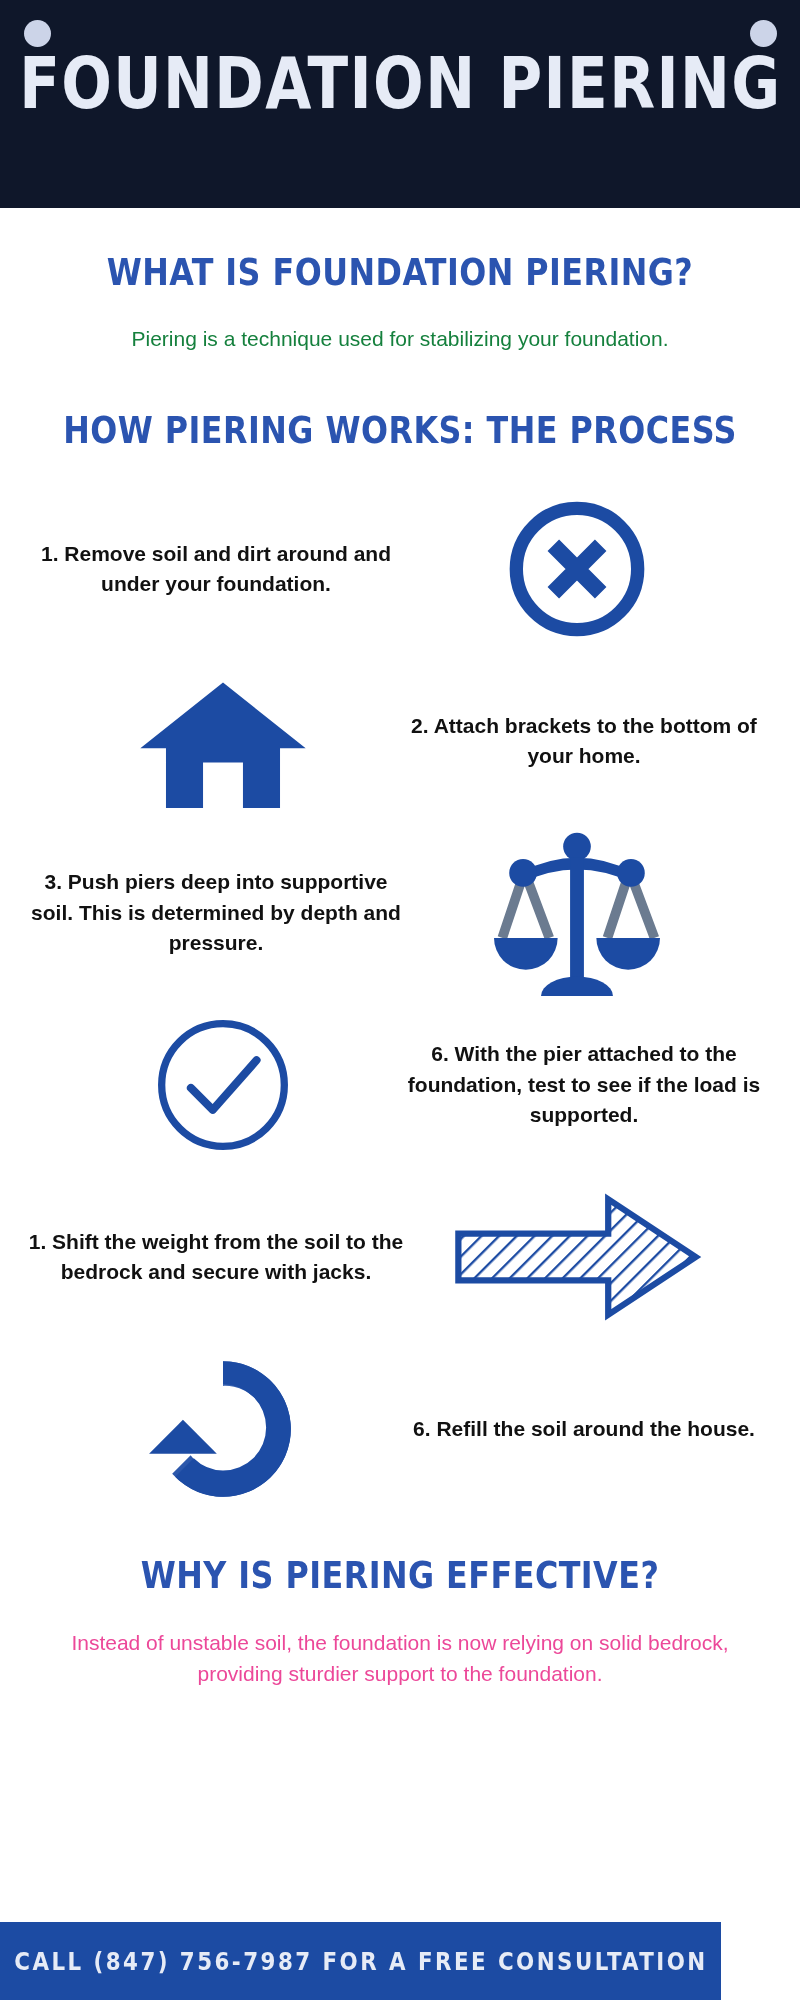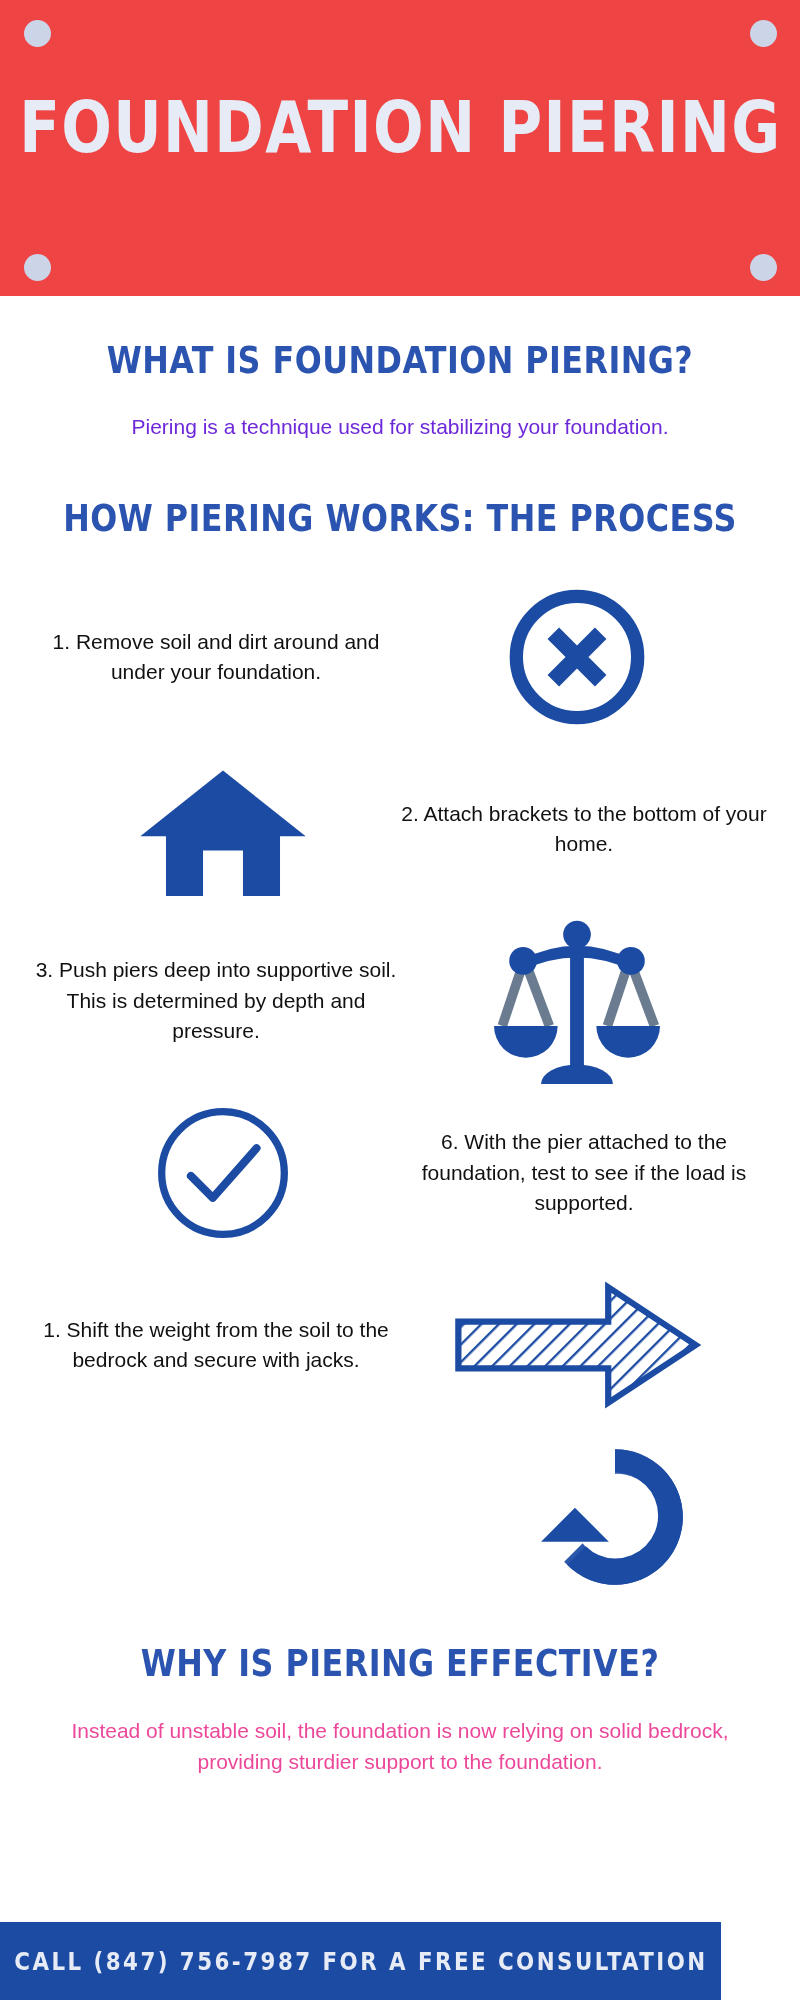--- a/index.html
+++ b/index.html
@@ -17,22 +17,22 @@
     position: relative;
     width: 800px;
     height: 2000px;
     background: #ffffff;
   }
 
   
   .header {
     position: relative;
     width: 800px;
-    height: 296px;
-    background: #ef4444;
+    height: 208px;
+    background: #0f172a;
     display: flex;
     align-items: center;
     justify-content: center;
     overflow: hidden;
   }
   .header-title {
     font-family: "Liberation Sans Narrow", "DejaVu Sans Condensed", "Liberation Sans", sans-serif;
     font-weight: bold;
     font-size: 72px;
     line-height: 1;
@@ -67,21 +67,21 @@
     text-transform: uppercase;
     transform: scaleX(0.93);
   }
   .h-what   { margin-top: 44px; }
   .h-how    { margin-top: 56px; }
   .h-why    { margin-top: 40px; }
 
   .lead-text {
     font-size: 21px;
     line-height: 1.35;
-    color: #6d28d9;
+    color: #15803d;
     text-align: center;
     margin: 20px auto 0;
     width: 700px;
   }
   .closing-text {
     font-size: 21px;
     line-height: 1.45;
     color: #ec4899;
     text-align: center;
     margin: 22px auto 0;
@@ -102,20 +102,21 @@
 
   .step-text {
     flex: 0 0 392px;
     width: 392px;
     font-size: 21px;
     line-height: 1.45;
     color: #111111;
     text-align: center;
     padding: 0 6px;
     box-sizing: border-box;
+    font-weight: bold;
   }
   .step-icon {
     flex: 0 0 330px;
     width: 330px;
     display: flex;
     align-items: center;
     justify-content: center;
   }
 
   svg { display: block; }
@@ -231,20 +232,21 @@
           </defs>
           <g clip-path="url(#arrowclip)">
             <rect x="0" y="0" width="160" height="82" fill="url(#hatch)"></rect>
           </g>
           <path d="M4 26 L100 26 L100 4 L156 41 L100 78 L100 56 L4 56 Z" fill="none" stroke="#1c4ba3" stroke-width="4" stroke-linejoin="miter"></path>
         </svg>
       </div>
     </div>
 
     <div class="step-row text-right">
+      <div class="step-text">6. Refill the soil around the house.</div>
       <div class="step-icon">
         <svg width="154" height="154" viewBox="0 0 100 100">
           <defs>
             <linearGradient id="cgrad" x1="0%" y1="10%" x2="55%" y2="75%">
               <stop offset="0%" stop-color="#8fa6d4"></stop>
               <stop offset="45%" stop-color="#3660b0"></stop>
               <stop offset="100%" stop-color="#1c4ba3"></stop>
             </linearGradient>
           </defs>
           <path d="M50 6 a44 44 0 1 1 -33 73 L29 67 A28 28 0 1 0 50 22 Z" fill="url(#cgrad)"></path>

